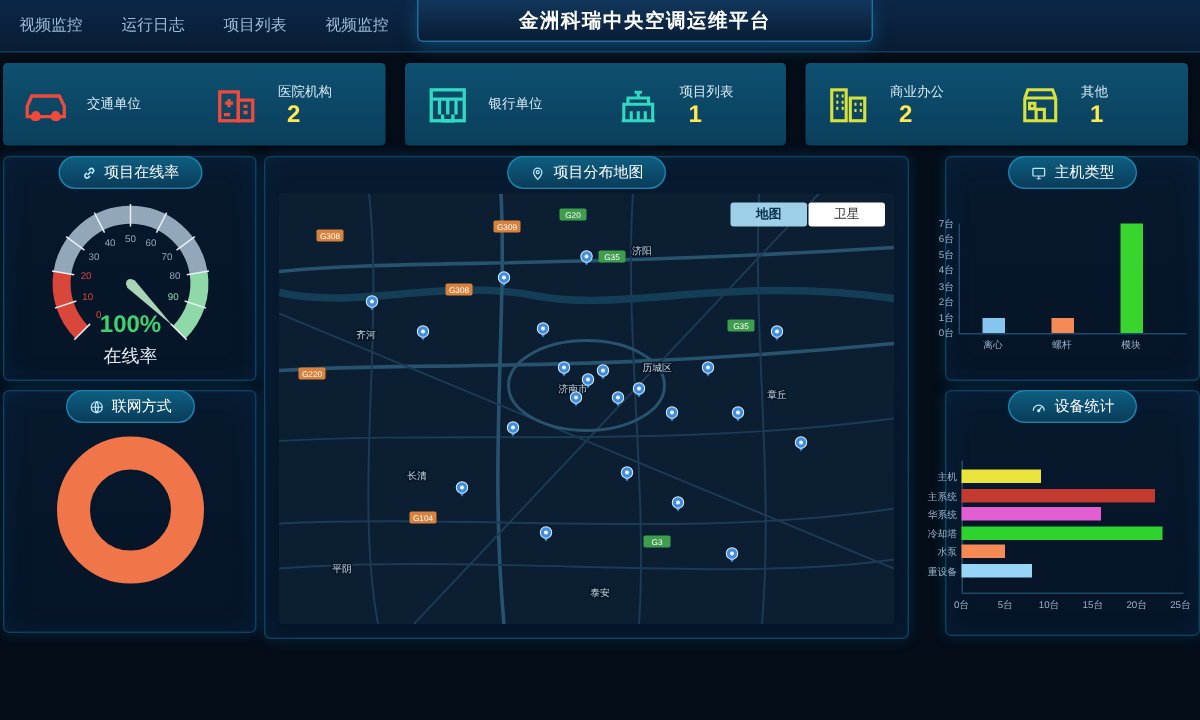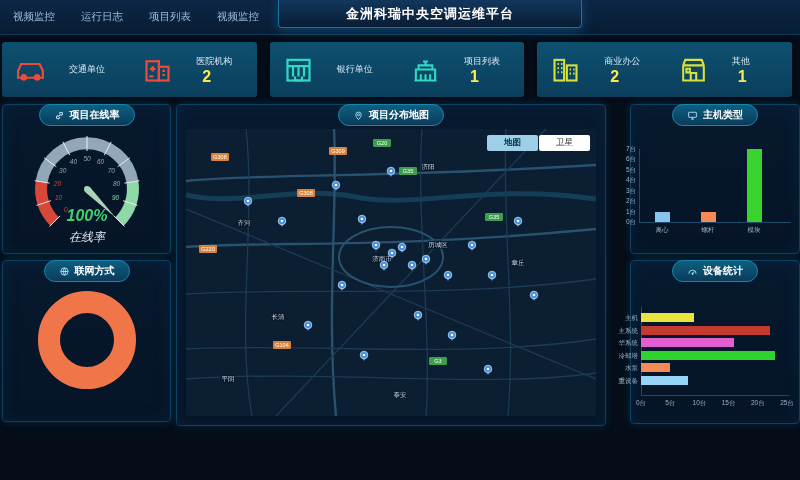--- a/index.html
+++ b/index.html
@@ -6,38 +6,38 @@
   .stage{position:relative;width:800px;height:480px;background:#040d18;font-family:"Liberation Sans",sans-serif;overflow:hidden;}
   
   .navbar{position:absolute;left:0;top:0;width:800px;height:34px;background:linear-gradient(180deg,#0c2747,#081c33);border-bottom:1px solid #123a5e;}
   .tabs{position:absolute;left:0;top:0;height:34px;display:flex;}
   .tab{height:34px;display:flex;align-items:center;padding:0 13px;font-size:10.5px;color:#9cbcd8;cursor:pointer;white-space:nowrap;}
   .tab.active{background:linear-gradient(180deg,#2e9fd6,#0b3f6d);color:#fff;font-weight:bold;border-radius:0 0 6px 6px;box-shadow:0 0 12px rgba(46,159,214,.65);}
   .title-box{position:absolute;left:278px;top:0;width:302px;height:27px;display:flex;align-items:center;justify-content:center;color:#fff;font-size:13px;font-weight:bold;letter-spacing:1px;border:1px solid #1e6f9f;border-top:none;background:linear-gradient(180deg,rgba(22,64,104,.65),rgba(9,28,52,.85));box-shadow:0 3px 12px rgba(30,140,200,.35);border-radius:0 0 4px 4px;}
   
   .stats{position:absolute;left:2px;top:42px;width:790px;height:55px;display:flex;gap:13px;}
   .card{flex:1;background:linear-gradient(180deg,#0e5070,#0a3f5c);border-radius:3px;display:flex;align-items:center;box-shadow:0 1px 4px rgba(0,0,0,.4);}
-  .card .item{flex:1;display:flex;align-items:center;gap:22px;padding-left:12px;}
+  .card .item{flex:1;display:flex;align-items:center;gap:11px;padding-left:12px;}
   .icon-wrap{width:33px;height:33px;flex:0 0 33px;}
   .icon-wrap svg{width:100%;height:100%;}
   .item-text{display:flex;flex-direction:column;}
   .item-label{font-size:9px;color:#d8e8f4;}
   .item-value{font-size:16px;font-weight:bold;color:#ffe94e;line-height:17px;margin-left:6px;}
   
   .panel{position:absolute;background:linear-gradient(180deg,#07192e,#061426);border:1px solid #0f3f61;border-radius:4px;box-shadow:0 0 10px rgba(18,110,170,.28),inset 0 0 18px rgba(18,110,170,.12);}
-  .pill{position:absolute;top:-1px;left:50%;transform:translateX(-50%);display:flex;align-items:center;gap:5px;padding:3px 14px;background:linear-gradient(180deg,#0e5e80,#0a3c5a);border:1px solid #1a84ad;border-radius:11px;color:#fff;font-size:10px;font-weight:bold;white-space:nowrap;z-index:5;}
+  .pill{position:absolute;top:-1px;left:50%;transform:translateX(-50%);display:flex;align-items:center;gap:5px;padding:3px 14px;background:linear-gradient(180deg,#0e5e80,#0a3c5a);border:1px solid #1a84ad;border-radius:11px;color:#fff;font-size:10px;font-weight:normal;white-space:nowrap;z-index:5;}
   .pill-icon{width:11px;height:11px;color:#bfeaff;display:inline-flex;}
   .pill-icon svg{width:100%;height:100%;}
   #panel-online{left:2px;top:104px;width:167px;height:148px;}
   #panel-network{left:2px;top:260px;width:167px;height:160px;}
   #panel-map{left:176px;top:104px;width:428px;height:320px;}
   #panel-host{left:630px;top:104px;width:168px;height:148px;overflow:visible;}
   #panel-devices{left:630px;top:260px;width:168px;height:162px;overflow:visible;}
   
-  .panel-body{position:absolute;left:0;right:0;top:22px;bottom:0;display:flex;flex-direction:column;align-items:center;font-style:italic;}
+  .panel-body{position:absolute;left:0;right:0;top:22px;bottom:0;display:flex;flex-direction:column;align-items:center;}
   .legend-row{display:flex;align-items:center;justify-content:center;gap:6px;margin-top:2px;}
   .legend-item{display:flex;align-items:center;gap:3px;font-size:8px;color:#cfe0ee;cursor:pointer;}
   .legend-swatch{width:11px;height:7px;border-radius:2px;display:inline-block;}
   
   .map-area{position:absolute;left:9px;top:24px;right:9px;bottom:9px;background:#0c1e31;overflow:hidden;border-radius:2px;}
   .map-area svg{position:absolute;left:0;top:0;width:100%;height:100%;}
   .road{fill:none;stroke:#1c3b55;stroke-width:1.3;}
   .road.maj{stroke:#27536f;stroke-width:2.4;}
   .ring{fill:none;stroke:#27536f;stroke-width:2;}
   .river{fill:none;stroke:#174a63;stroke-width:5;opacity:.75;}

